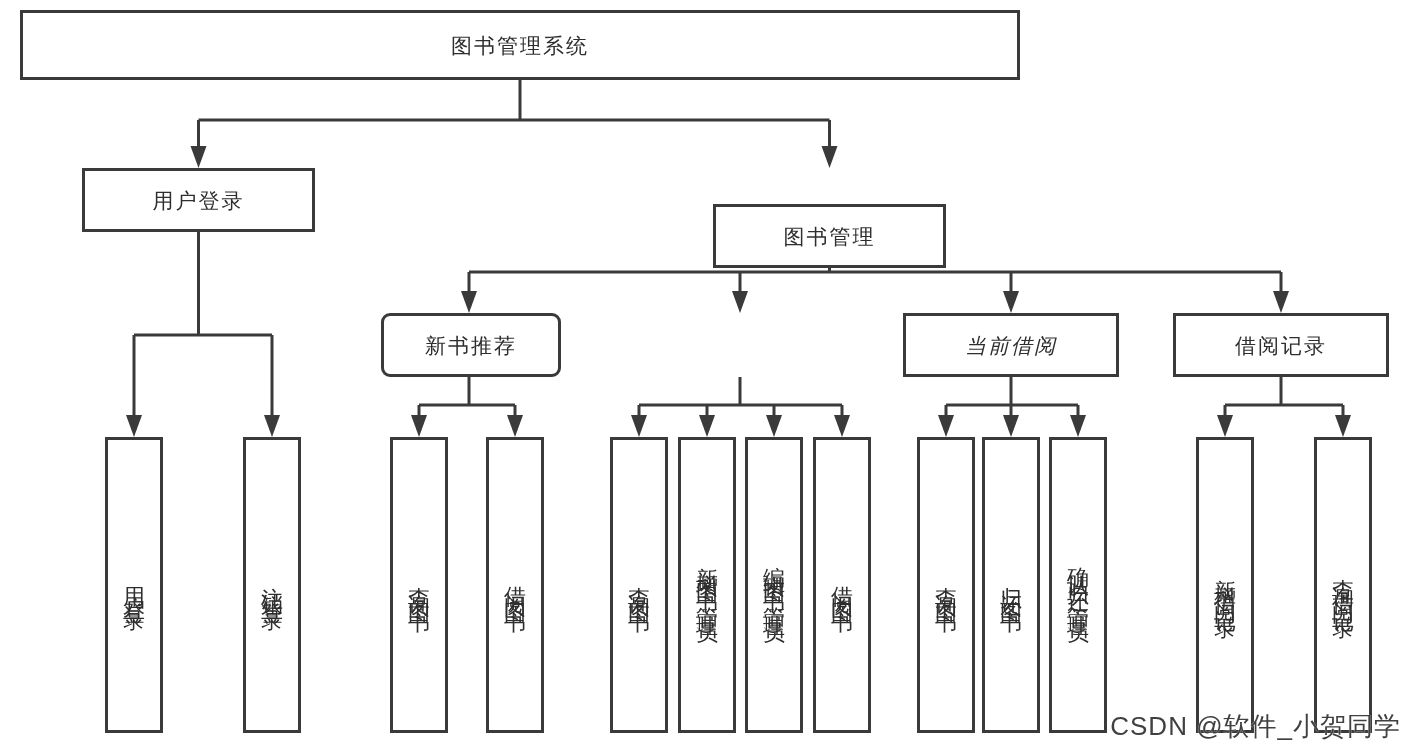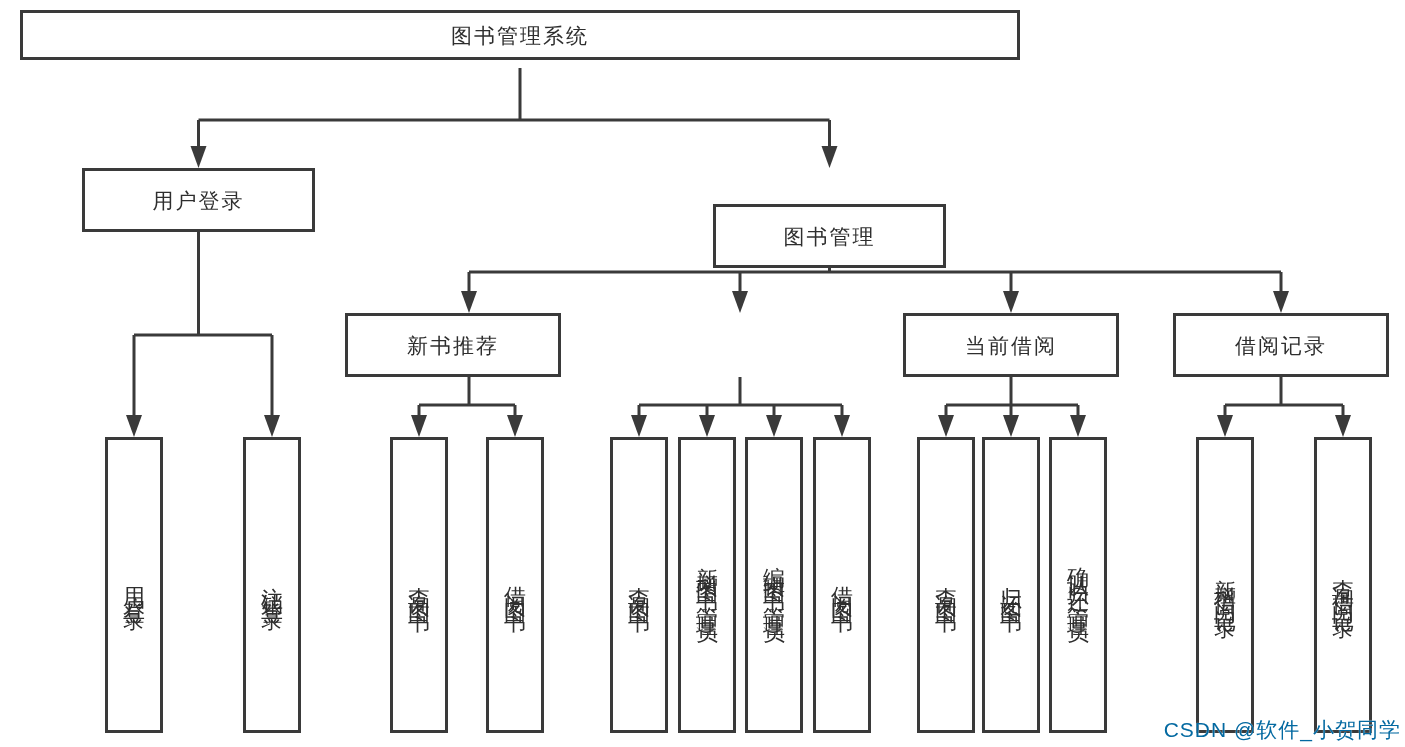--- a/index.html
+++ b/index.html
@@ -36,22 +36,22 @@
     writing-mode: vertical-rl;
     text-orientation: mixed;
     font-size: 22px;
     letter-spacing: 8px;
     white-space: normal;
   }
   .watermark {
     position: absolute;
     right: 4px;
     bottom: 3px;
-    font-size: 21px;
-    color: #0369a1;
+    font-size: 26px;
+    color: #404040;
     letter-spacing: 1px;
     text-shadow: 0 0 1px #ffffff;
   }
 </style>
 </head>
 <body>
 
 <div class="canvas">
 
   <svg class="edges" viewBox="0 0 1405 747" xmlns="http://www.w3.org/2000/svg">
@@ -81,27 +81,27 @@
       <polygon points="766,415 782,415 774,437"></polygon>
       <polygon points="834,415 850,415 842,437"></polygon>
       <polygon points="938,415 954,415 946,437"></polygon>
       <polygon points="1003,415 1019,415 1011,437"></polygon>
       <polygon points="1070,415 1086,415 1078,437"></polygon>
       <polygon points="1217,415 1233,415 1225,437"></polygon>
       <polygon points="1335,415 1351,415 1343,437"></polygon>
     </g>
   </svg>
 
-  <div class="node" style="left:20px; top:10px; width:1000px; height:50px;">图书管理系统</div>
+  <div class="node" style="left:20px; top:10px; width:1000px; height:70px;">图书管理系统</div>
 
   <div class="node" style="left:82px; top:168px; width:233px; height:64px;">用户登录</div>
   <div class="node" style="left:713px; top:168px; width:233px; height:64px;margin-top:36px;">图书管理</div>
 
-  <div class="node" style="left:345px; top:313px; width:216px; height:64px;">新书推荐</div>
-  <div class="node" style="left:903px; top:313px; width:216px; height:64px;">当前借阅</div>
+  <div class="node" style="left:381px; top:313px; width:180px; height:64px;border-radius:9px;">新书推荐</div>
+  <div class="node" style="left:903px; top:313px; width:216px; height:64px;font-style:italic;">当前借阅</div>
   <div class="node" style="left:1173px; top:313px; width:216px; height:64px;">借阅记录</div>
 
   <div class="node leaf" style="left:105px; top:437px; width:58px; height:296px;">用户登录</div>
   <div class="node leaf" style="left:243px; top:437px; width:58px; height:296px;">注销登录</div>
 
   <div class="node leaf" style="left:390px; top:437px; width:58px; height:296px;">查询图书</div>
   <div class="node leaf" style="left:486px; top:437px; width:58px; height:296px;">借阅图书</div>
 
   <div class="node leaf" style="left:610px; top:437px; width:58px; height:296px;">查询图书</div>
   <div class="node leaf" style="left:678px; top:437px; width:58px; height:296px;">新增图书（管理员）</div>

